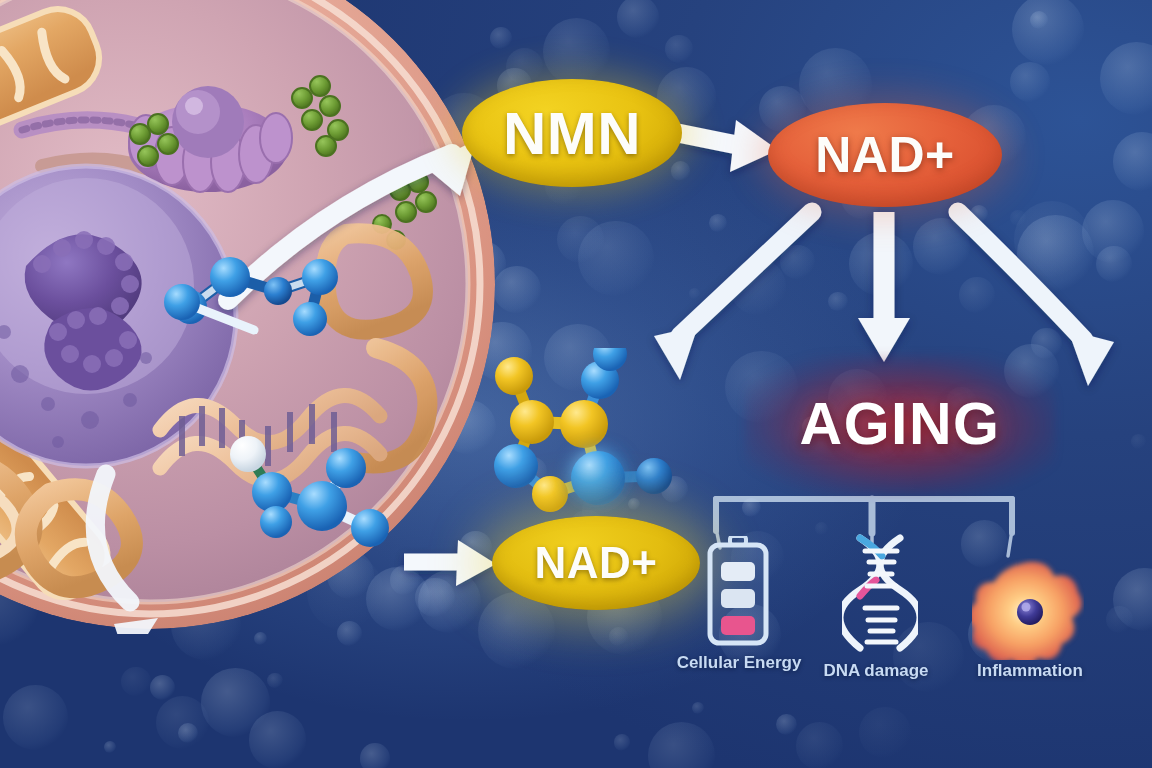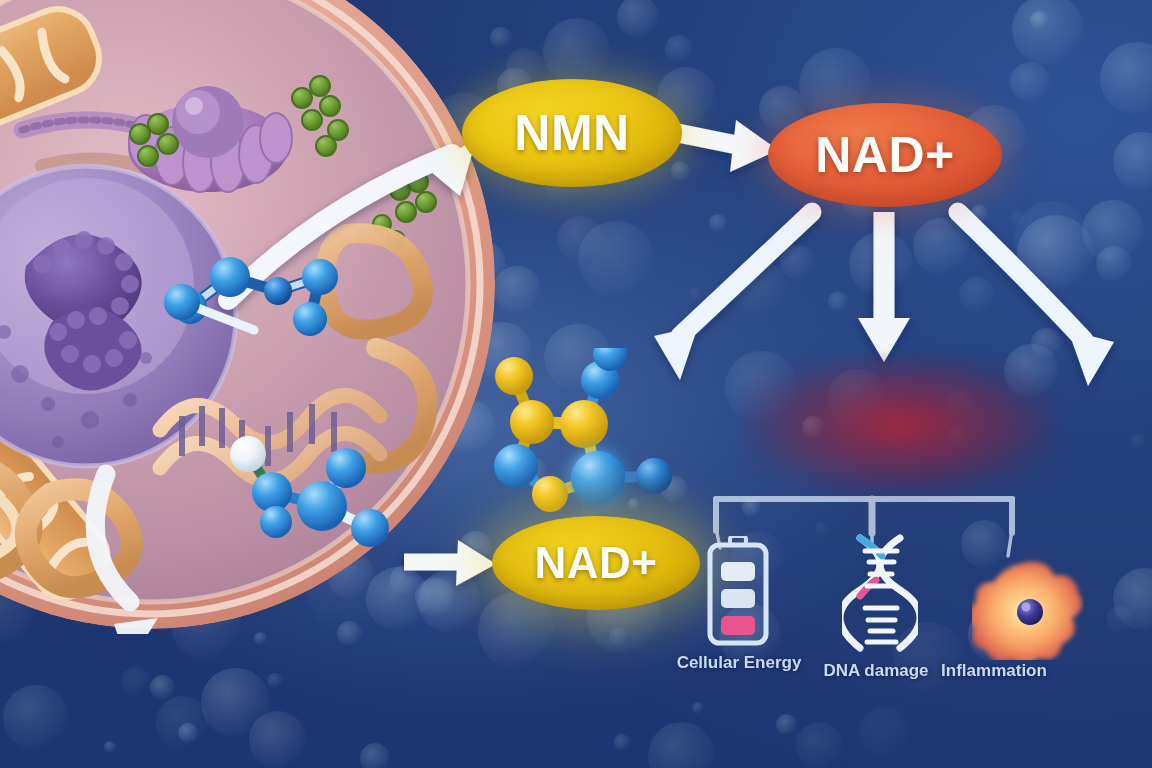--- a/index.html
+++ b/index.html
@@ -28,21 +28,21 @@
   #arrows { position:absolute; inset:0; }
 
   
   .node {
     position:absolute; display:flex; align-items:center; justify-content:center;
     border-radius:50%; color:#fdfdfa; font-weight:bold; letter-spacing:0.5px;
     text-shadow:0 2px 5px rgba(60,40,0,0.45);
     user-select:none;
   }
   #node-nmn-top {
-    left:462px; top:79px; width:220px; height:108px; font-size:50px;
+    left:462px; top:79px; width:220px; height:108px; font-size:60px;
     background:radial-gradient(ellipse at 38% 30%, #f3d322 0%, #e9c312 46%, #d4ac07 78%, #bc9505 100%);
     box-shadow:0 0 34px 10px rgba(240,205,40,0.30), inset 0 -7px 18px rgba(140,105,0,0.35);
   }
   #node-nad-top {
     left:768px; top:103px; width:234px; height:104px; font-size:50px;
     background:radial-gradient(ellipse at 38% 28%, #ef7a4a 0%, #e5603a 45%, #d9502f 78%, #c2422a 100%);
     box-shadow:0 0 34px 10px rgba(235,105,60,0.26), inset 0 -7px 18px rgba(150,55,25,0.35);
     text-shadow:0 2px 6px rgba(90,25,10,0.5);
   }
   #node-mnn-bottom {
@@ -69,21 +69,21 @@
     text-shadow:0 3px 12px rgba(80,0,10,0.6), 0 0 22px rgba(255,140,140,0.35);
   }
 
   
   .outcome-label {
     position:absolute; text-align:center; color:#c8dbf3; font-size:17px;
     font-weight:bold; line-height:1.25; text-shadow:0 1px 4px rgba(10,25,60,0.75);
   }
   #lbl-cellular-energy { left:676px; top:652px; width:126px; }
   #lbl-dna-damage      { left:806px; top:660px; width:140px; }
-  #lbl-inflammation    { left:924px; top:660px; width:140px; }
+  #lbl-inflammation    { left:960px; top:660px; width:140px; }
 </style>
 </head>
 <body>
 
 <div id="stage">
 
   <div id="bokeh-layer">
       <div class="bokeh" style="left: 742.379px; top: 498.12px; height: 18.784px; width: 18.784px; opacity: 0.44;"></div>
       <div class="bokeh" style="left: 670.973px; top: 161.19px; height: 19.3838px; width: 19.3838px; opacity: 0.38;"></div>
       <div class="bokeh" style="left: 306.956px; top: 554.007px; height: 77.0246px; width: 77.0246px; opacity: 0.11;"></div>
@@ -604,20 +604,21 @@
     <span>NMN</span>
   </div>
   <div class="node" id="node-nad-top">
     <span>NAD+</span>
   </div>
   <div class="node" id="node-nad-bottom">
     <span>NAD+</span>
   </div>
 
   <div id="aging-glow"></div>
+  <div id="aging-label">AGING</div>
 
   <svg style="position:absolute; left:702px; top:536px; width:72px; height:112px;" viewBox="0 0 72 112">
     <rect x="28" y="0" width="16" height="9" rx="3" fill="none" stroke="#cfe0f3" stroke-width="4"></rect>
     <rect x="8" y="9" width="56" height="98" rx="9" fill="rgba(190,220,250,0.10)" stroke="#d6e5f6" stroke-width="5"></rect>
     <rect x="19" y="26" width="34" height="19" rx="5" fill="#e4ecf6"></rect>
     <rect x="19" y="53" width="34" height="19" rx="5" fill="#dbe5f2"></rect>
     <rect x="19" y="80" width="34" height="19" rx="5" fill="#e8558e"></rect>
   </svg>
 
   <svg style="position:absolute; left:842px; top:534px; width:76px; height:118px;" viewBox="0 0 76 118">

